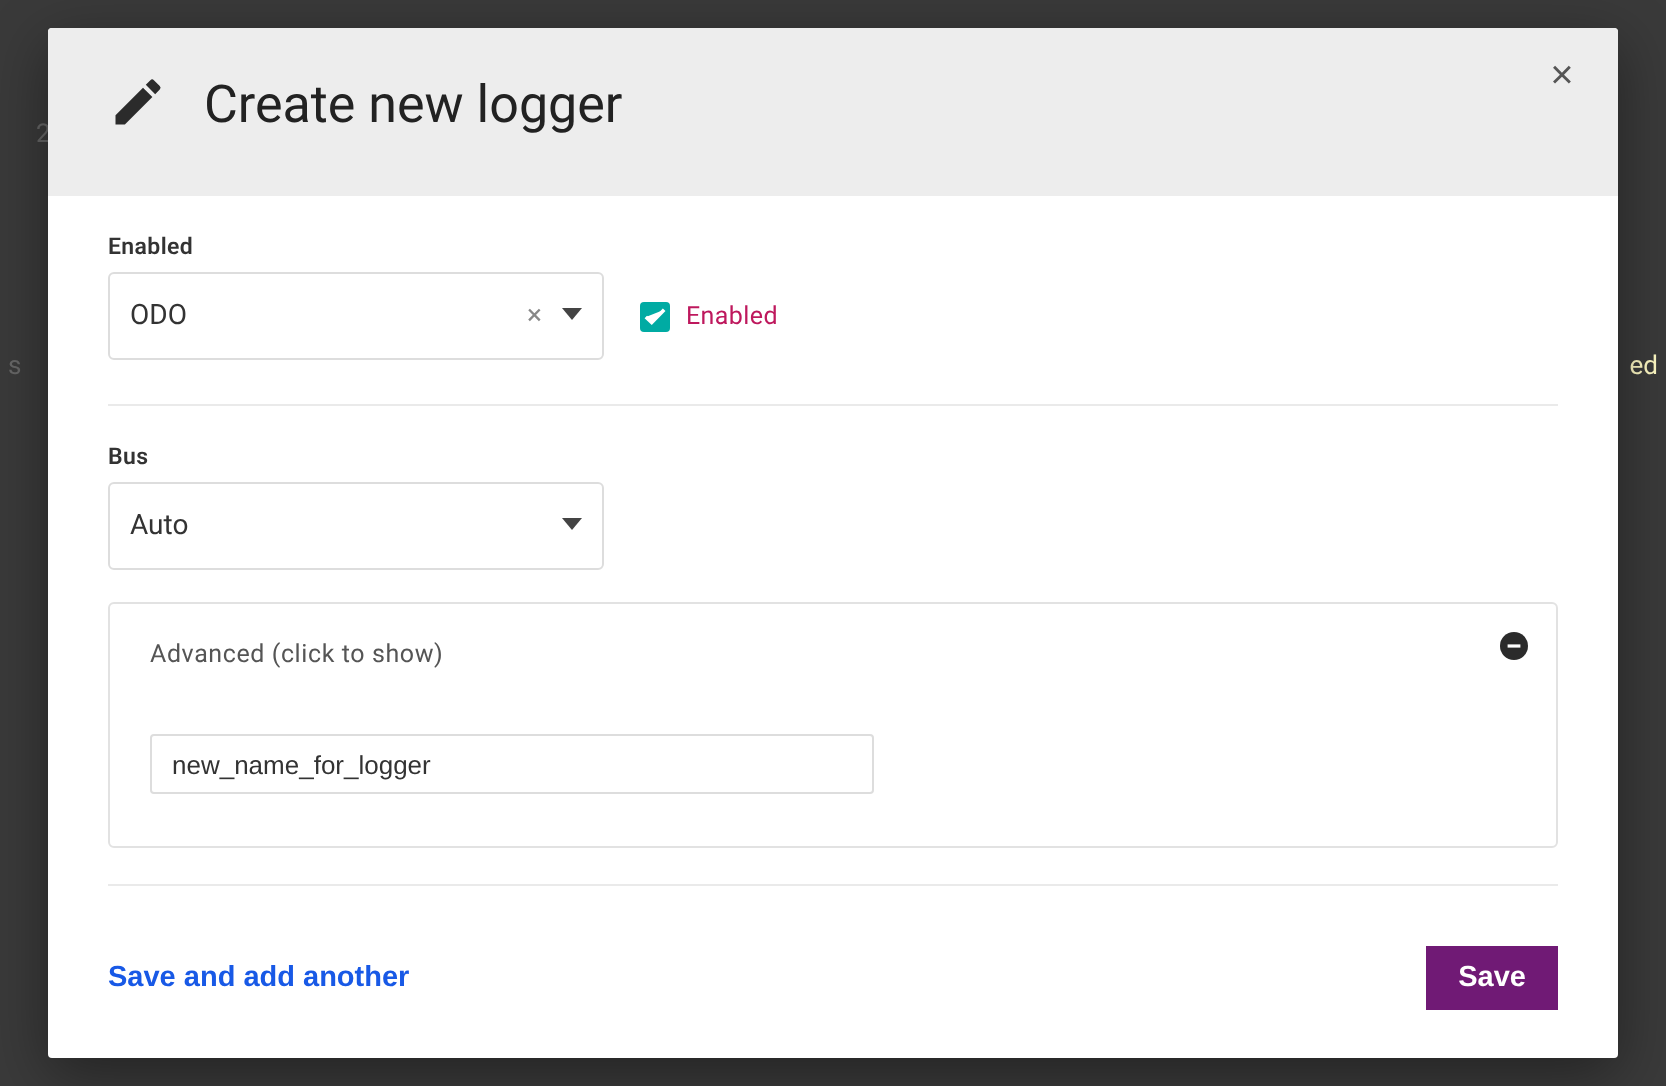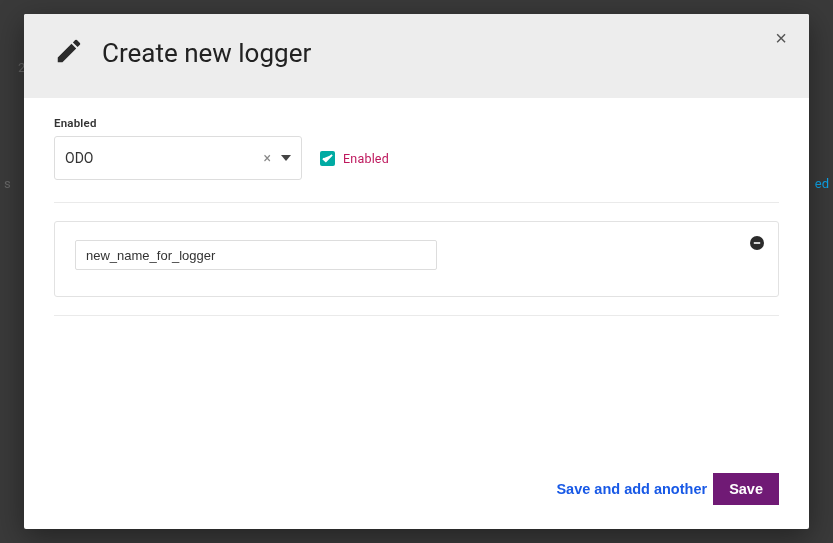--- a/index.html
+++ b/index.html
@@ -4,21 +4,21 @@
 <style>
   * { box-sizing: border-box; margin: 0; padding: 0; }
   html, body { width: 833px; height: 543px; font-family: -apple-system, BlinkMacSystemFont, "Segoe UI", Roboto, Arial, sans-serif; }
   body { background: #3a3a3a; position: relative; overflow: hidden; }
 
   
   .bg-text { position: absolute; color: #555; font-size: 13px; }
   .bg-20 { left: 18px; top: 60px; color: #666; }
   .bg-cu { left: 2px; top: 130px; color: #3b5bc1; margin-left: 44px; }
   .bg-s  { left: 4px; top: 176px; color: #666; }
-  .bg-ed { right: 4px; top: 176px; color: #0ea5e9; }
+  .bg-ed { right: 4px; top: 176px; color: #fef9c3; }
 
   .modal {
     position: absolute;
     left: 24px; right: 24px; top: 14px; bottom: 14px;
     background: #fff;
     border-radius: 2px;
     box-shadow: 0 8px 30px rgba(0,0,0,.4);
     display: flex; flex-direction: column;
     overflow: hidden;
   }
@@ -107,22 +107,22 @@
   .text-input {
     width: 362px; height: 30px;
     border: 1px solid #ddd; border-radius: 2px;
     padding: 0 10px; font-size: 13px; color: #333;
     outline: none;
   }
 
   .divider2 { height: 1px; background: #eaeaea; margin: 18px 0 14px 0; }
 
   .modal-footer {
-    display: flex; justify-content: flex-end; gap: 6px;
-    padding: 0 30px 24px 46px; align-items: center;
+    display: flex; justify-content: space-between; gap: 26px;
+    padding: 0 30px 24px 30px; align-items: center;
   }
   .link-btn {
     color: #1859e6; font-size: 14.5px; font-weight: 600;
     background: none; border: none; cursor: pointer;
   }
   .primary-btn {
     background: #701a75; color: #fff;
     border: none; border-radius: 0;
     padding: 8px 16px; font-size: 14.5px; font-weight: 600;
     cursor: pointer;
@@ -172,22 +172,34 @@
                 <path d="M1 6 L4.2 9 L11 2" fill="none" stroke="#fff" stroke-width="2"></path>
               </svg>
           </span>
           <span class="chk-label">Enabled</span>
         </label>
       </div>
     </div>
 
     <div class="divider"></div>
 
+    <div>
+      <div class="field-label">Bus</div>
+      <div class="combo">
+        <span class="value">Auto</span>
+        <span class="caret">
+          <svg viewBox="0 0 10 10">
+              <path d="M0 2 L5 8 L10 2 Z"></path>
+            </svg>
+        </span>
+      </div>
+    </div>
 
     <div class="advanced-box">
+      <div class="advanced-title">Advanced (click to show)</div>
       <button class="minus-btn">
         <svg viewBox="0 0 10 10">
             <rect x="1" y="4" width="8" height="2"></rect>
           </svg>
       </button>
 
       <div>
         <input class="text-input" type="text" value="new_name_for_logger" style="">
       </div>
     </div>

